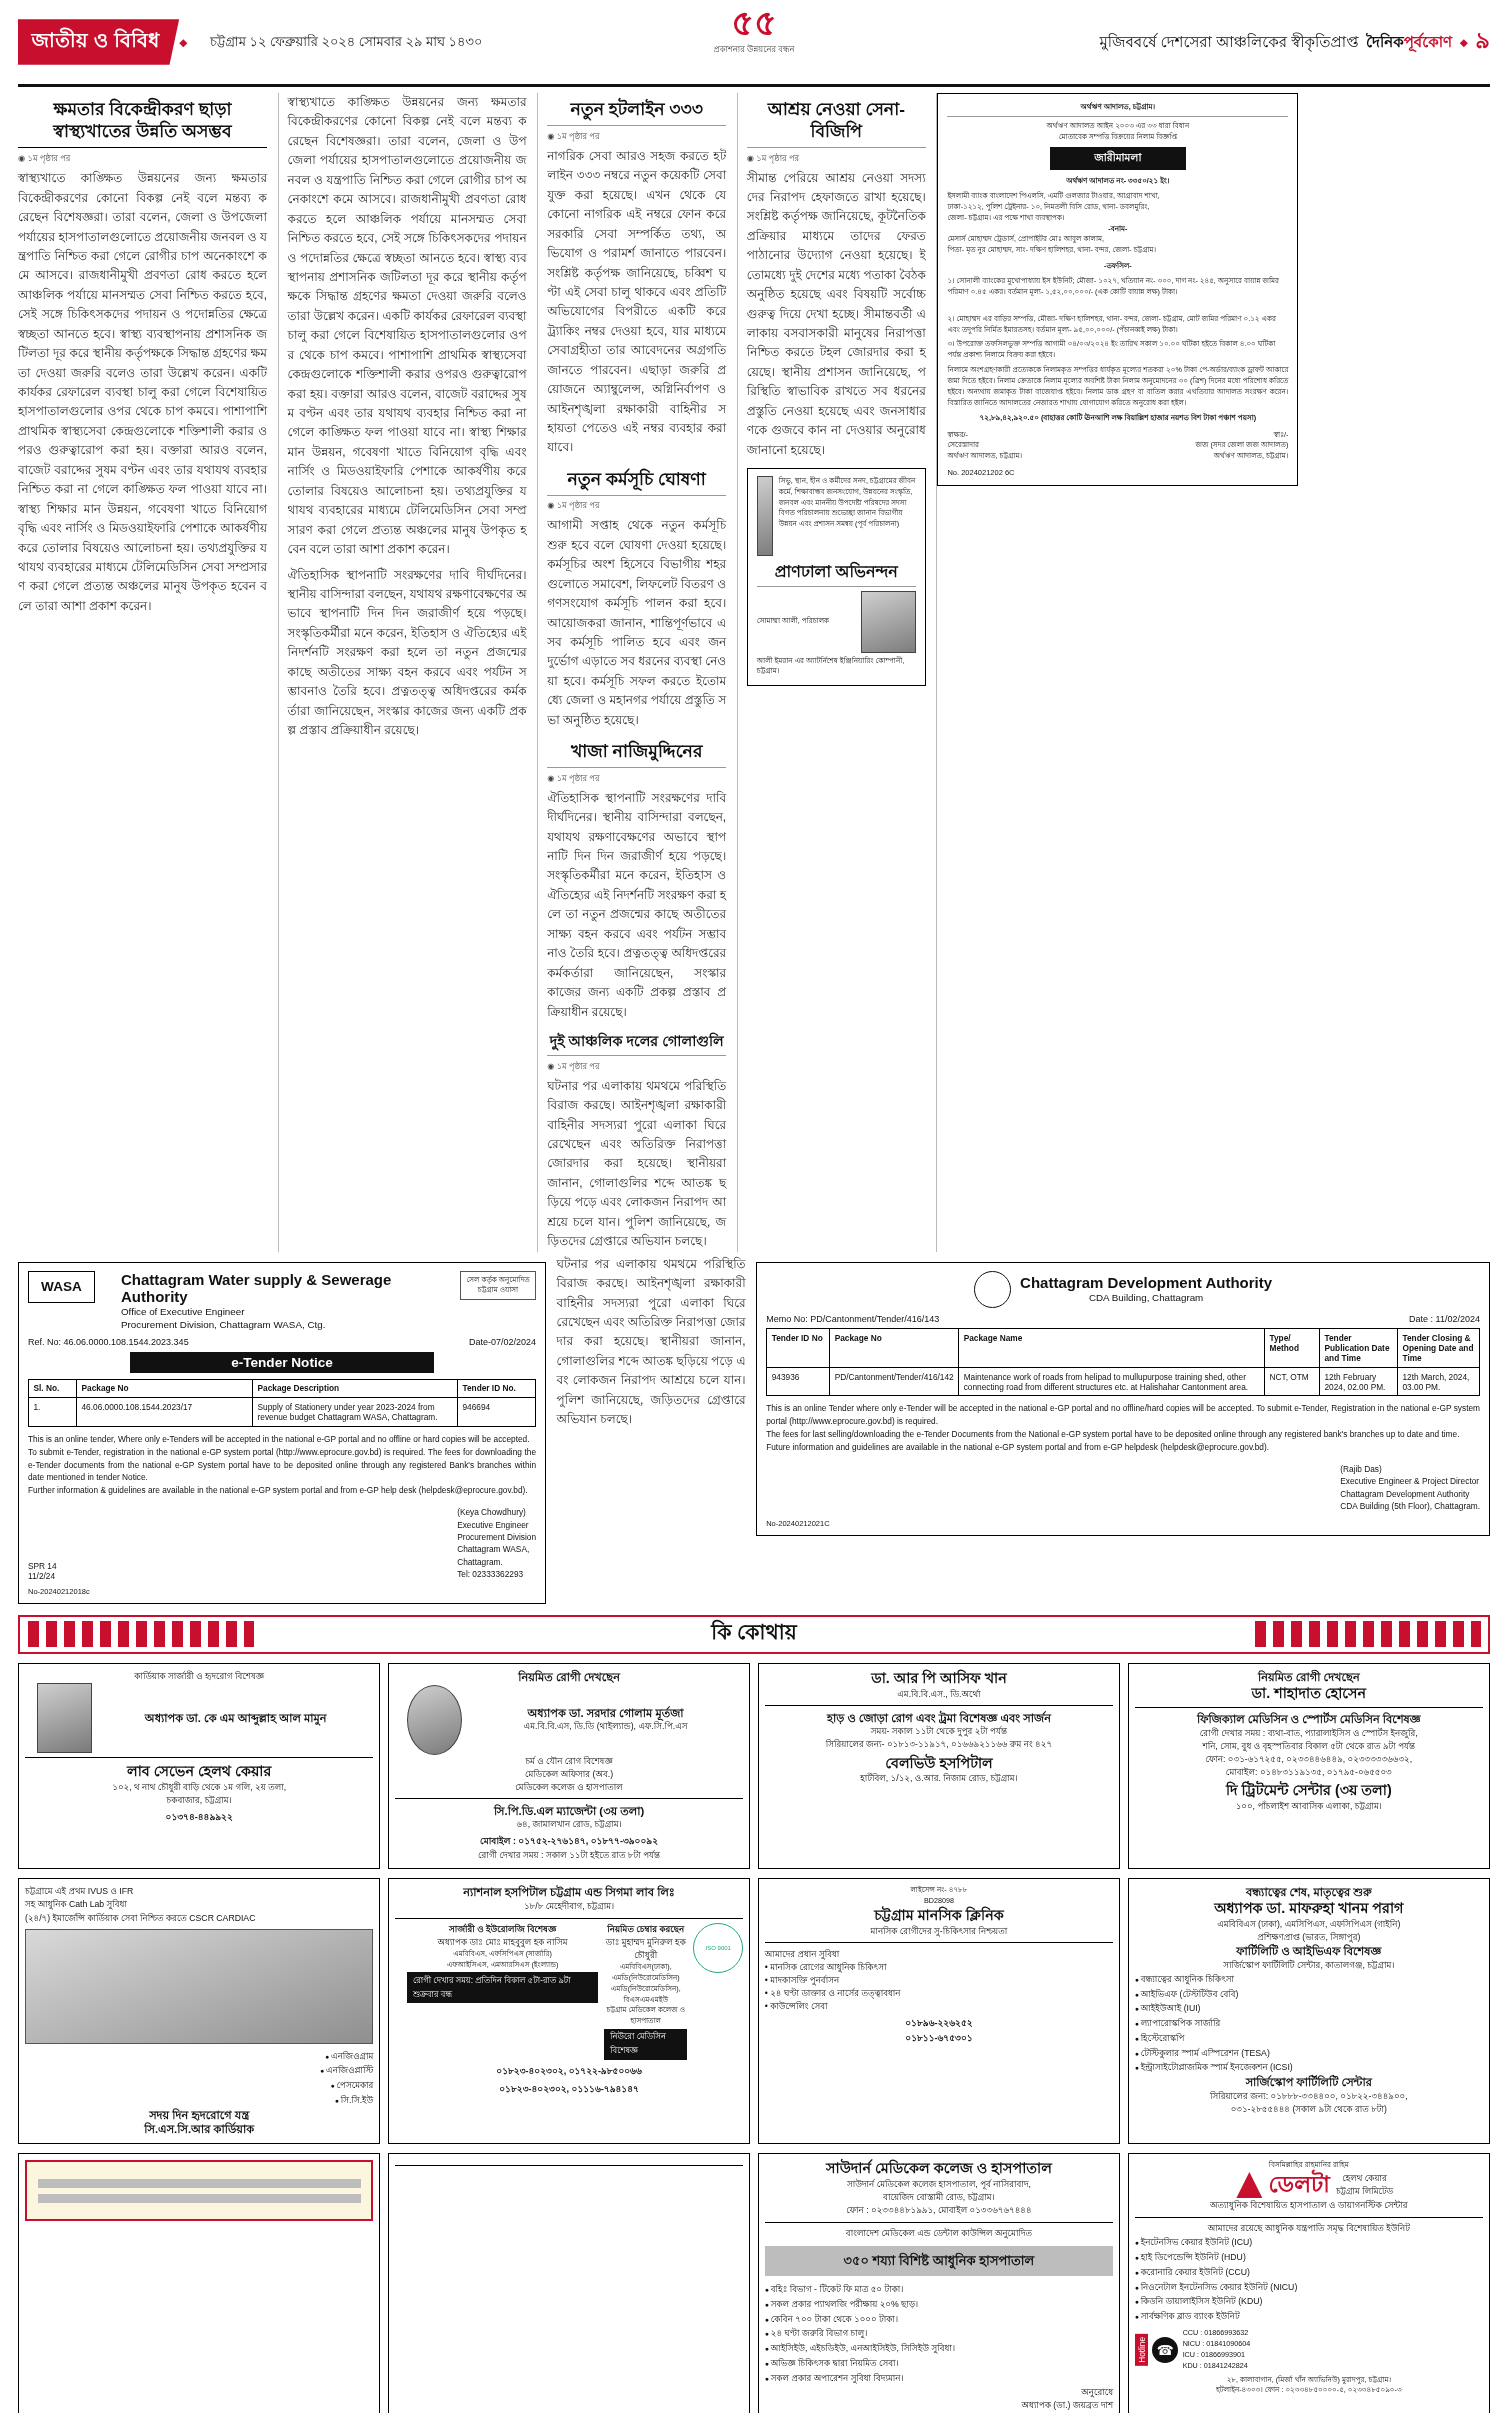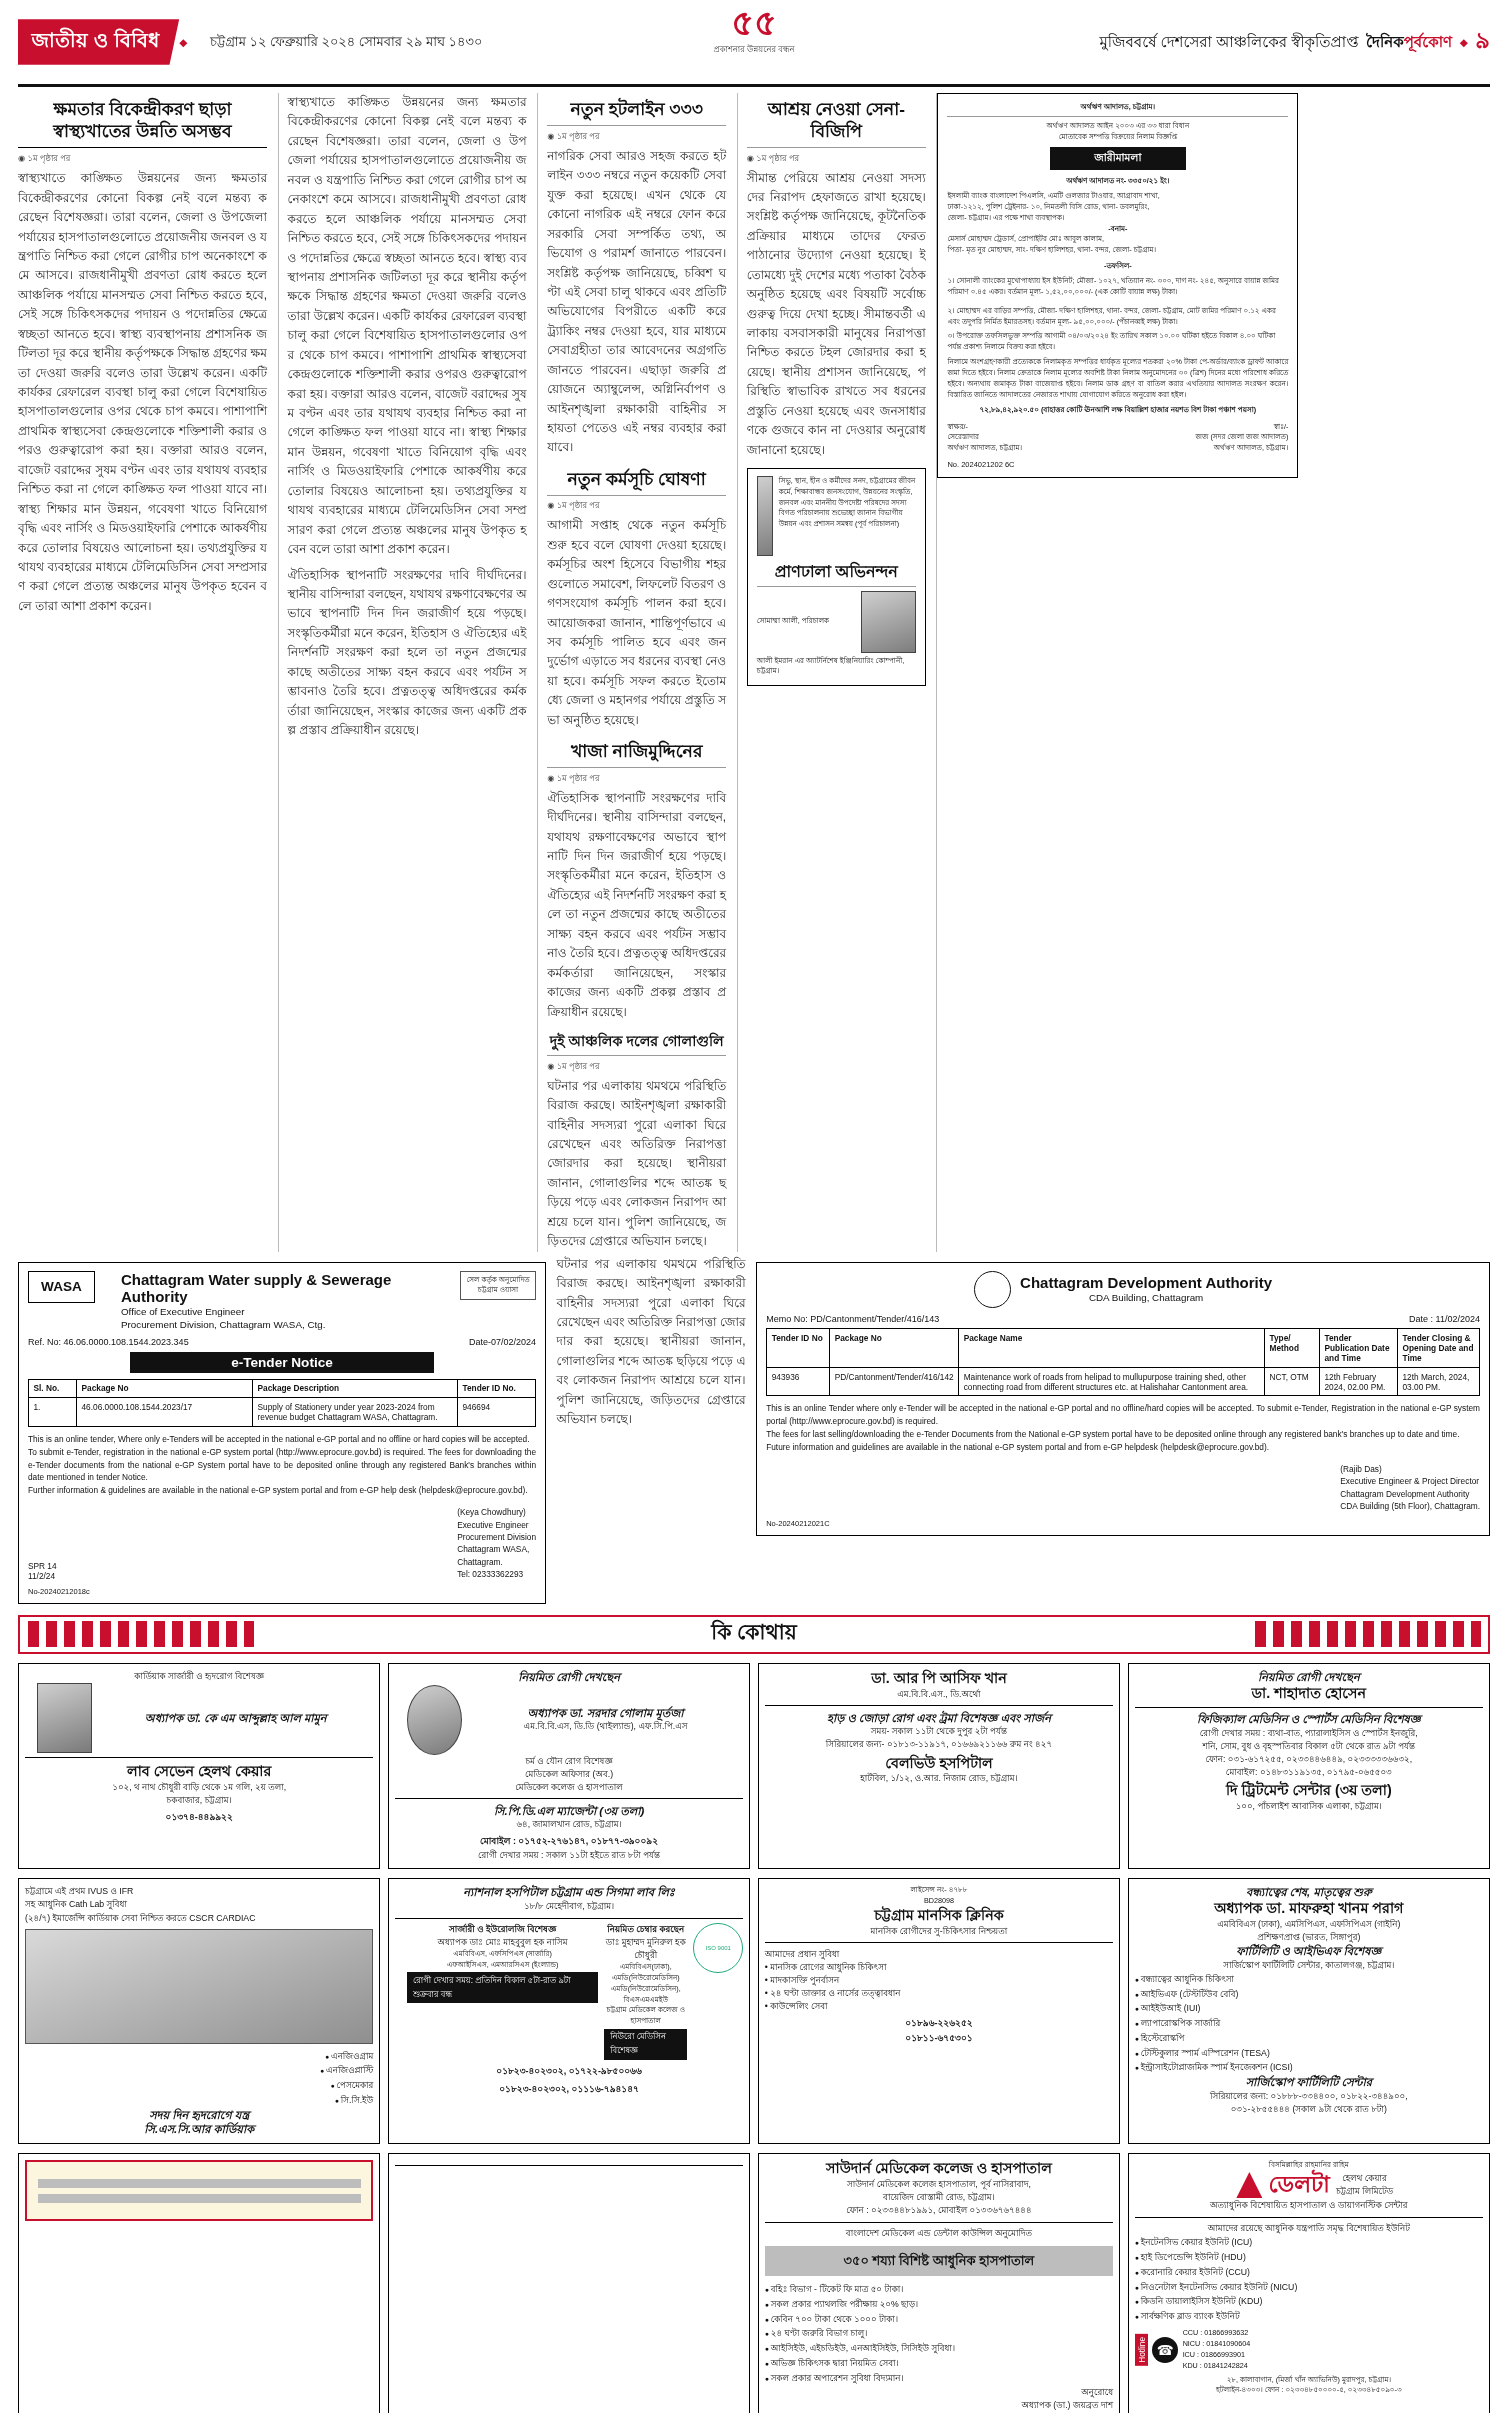--- a/index.html
+++ b/index.html
@@ -49,21 +49,21 @@
   
   .banner{margin-top:10.6px;border:2.3px solid #c8102e;height:35px;display:flex;align-items:center;justify-content:center;position:relative;}
   .banner .t{font-size:20.4px;font-weight:bold;}
   .banner:before,.banner:after{content:"";position:absolute;top:4.5px;bottom:4.5px;width:226px;background:repeating-linear-gradient(90deg,#c8102e 0 10.6px,#fff 10.6px 18px);}
   .banner:before{left:7.5px;} .banner:after{right:7.5px;}
 
   
   .ads{display:grid;grid-template-columns:repeat(4,1fr);gap:7.5px;margin-top:9px;}
   .ad{border:1.5px solid #000;padding:6px;box-sizing:border-box;background:#fff;overflow:hidden;}
   .ad .t1{font-size:14.3px;font-weight:bold;text-align:center;line-height:1.25;}
-  .ad .t2{font-size:11.3px;font-weight:bold;text-align:center;line-height:1.3;font-style:italic;}
+  .ad .t2{font-size:11.3px;font-weight:bold;text-align:center;line-height:1.3;}
   .ad .t3{font-size:8.7px;text-align:center;line-height:1.5;}
   .ad .red{color:#c8102e;}
   .ad .hr{border-top:0.8px solid #000;margin:4.5px 0;}
   .ad .ph{font-size:9px;font-weight:bold;text-align:center;margin-top:3px;}
   .photo{background:linear-gradient(160deg,#d9d9d9,#8f8f8f);height:113px;border:0.8px solid #555;margin:4.5px 0;}
   .portrait{width:66px;height:78px;background:linear-gradient(160deg,#cfcfcf,#7d7d7d);border:0.8px solid #444;}
   .yellowbox{border:2.3px solid #c8102e;background:#fdf6df;padding:10.6px;text-align:center;}
   .grayband{background:#bdbdbd;padding:4.5px 0;font-size:15px;font-weight:bold;text-align:center;margin:6px 0;}
   .bullets{font-size:8.7px;line-height:1.7;}
   .bullets div:before{content:"\25CF  ";font-size:6.8px;}
@@ -173,21 +173,21 @@
         <div class="ribbon" style="width:40%;font-size:10.6px">জারীমামলা</div>
         <div class="center mini bold">অর্থঋণ আদালত নং- ৩৩৫০/২১ ইং।</div>
         <div class="mini" style="margin-top:4.5px;white-space:pre-line">ইসলামী ব্যাংক বাংলাদেশ পিএলসি, এমটি গুলজার টাওয়ার, আগ্রাবাদ শাখা,
 ঢাকা-১২১২, পুলিশ ট্রেইনার- ১০, নিমতলী বিসি রোড, থানা- ডবলমুরিং,
 জেলা- চট্টগ্রাম। এর পক্ষে শাখা ব্যবস্থাপক।</div>
         <div class="center mini bold">-বনাম-</div>
         <div class="mini" style="white-space:pre-line">মেসার্স মোহাম্মদ ট্রেডার্স, প্রোপাইটর মোঃ আবুল কালাম,
 পিতা- মৃত নুর মোহাম্মদ, সাং- দক্ষিণ হালিশহর, থানা- বন্দর, জেলা- চট্টগ্রাম।</div>
         <div class="center mini bold" style="margin:4.5px 0">-তফসিল-</div>
         <div class="mini">১। সোনালী ব্যাংকের মুখোপাধ্যায় ইস ইউনিট; মৌজা- ১০২৭, খতিয়ান নং- ৩০০, দাগ নং- ২৪৫, অনুসারে বায়ান্ন জমির পরিমাণ ০.৪৫ একর। বর্তমান মূল্য- ১,৫২,০০,০০০/- (এক কোটি বায়ান্ন লক্ষ) টাকা।</div>
-        <div class="mini" style="margin-top:9px">২। মোহাম্মদ এর বাড়ির সম্পত্তি, মৌজা- দক্ষিণ হালিশহর, থানা- বন্দর, জেলা- চট্টগ্রাম, মোট জমির পরিমাণ ০.১২ একর এবং তদুপরি নির্মিত ইমারতসহ। বর্তমান মূল্য- ৯৫,০০,০০০/- (পঁচানব্বই লক্ষ) টাকা।</div>
+        <div class="mini" style="margin-top:17px">২। মোহাম্মদ এর বাড়ির সম্পত্তি, মৌজা- দক্ষিণ হালিশহর, থানা- বন্দর, জেলা- চট্টগ্রাম, মোট জমির পরিমাণ ০.১২ একর এবং তদুপরি নির্মিত ইমারতসহ। বর্তমান মূল্য- ৯৫,০০,০০০/- (পঁচানব্বই লক্ষ) টাকা।</div>
         <div class="mini" style="margin-top:3px">৩। উপরোক্ত তফসিলভুক্ত সম্পত্তি আগামী ০৪/০৩/২০২৪ ইং তারিখ সকাল ১০.০০ ঘটিকা হইতে বিকাল ৪.০০ ঘটিকা পর্যন্ত প্রকাশ্য নিলামে বিক্রয় করা হইবে।</div>
         <div class="mini" style="margin-top:4.5px;text-align:justify">নিলামে অংশগ্রহণকারী প্রত্যেককে নিলামকৃত সম্পত্তির ধার্যকৃত মূল্যের শতকরা ২০% টাকা পে-অর্ডার/ব্যাংক ড্রাফট আকারে জমা দিতে হইবে। নিলাম ক্রেতাকে নিলাম মূল্যের অবশিষ্ট টাকা নিলাম অনুমোদনের ৩০ (ত্রিশ) দিনের মধ্যে পরিশোধ করিতে হইবে। অন্যথায় জমাকৃত টাকা বাজেয়াপ্ত হইবে। নিলাম ডাক গ্রহণ বা বাতিল করার এখতিয়ার আদালত সংরক্ষণ করেন। বিস্তারিত জানিতে আদালতের নেজারত শাখায় যোগাযোগ করিতে অনুরোধ করা হইল।</div>
         <div class="mini bold center" style="margin-top:4.5px">৭২,৮৯,৪২,৯২০.৫০ (বাহাত্তর কোটি ঊনআশি লক্ষ বিয়াল্লিশ হাজার নয়শত বিশ টাকা পঞ্চাশ পয়সা)</div>
         <div style="display:flex;justify-content:space-between;margin-top:6px">
           <div class="mini" style="white-space:pre-line">স্বাক্ষর/-
 সেরেস্তাদার
 অর্থঋণ আদালত, চট্টগ্রাম।</div>
           <div class="mini" style="white-space:pre-line;text-align:right">স্বাঃ/-
 জজ (সদর জেলা জজ আদালত)
 অর্থঋণ আদালত, চট্টগ্রাম।</div>

